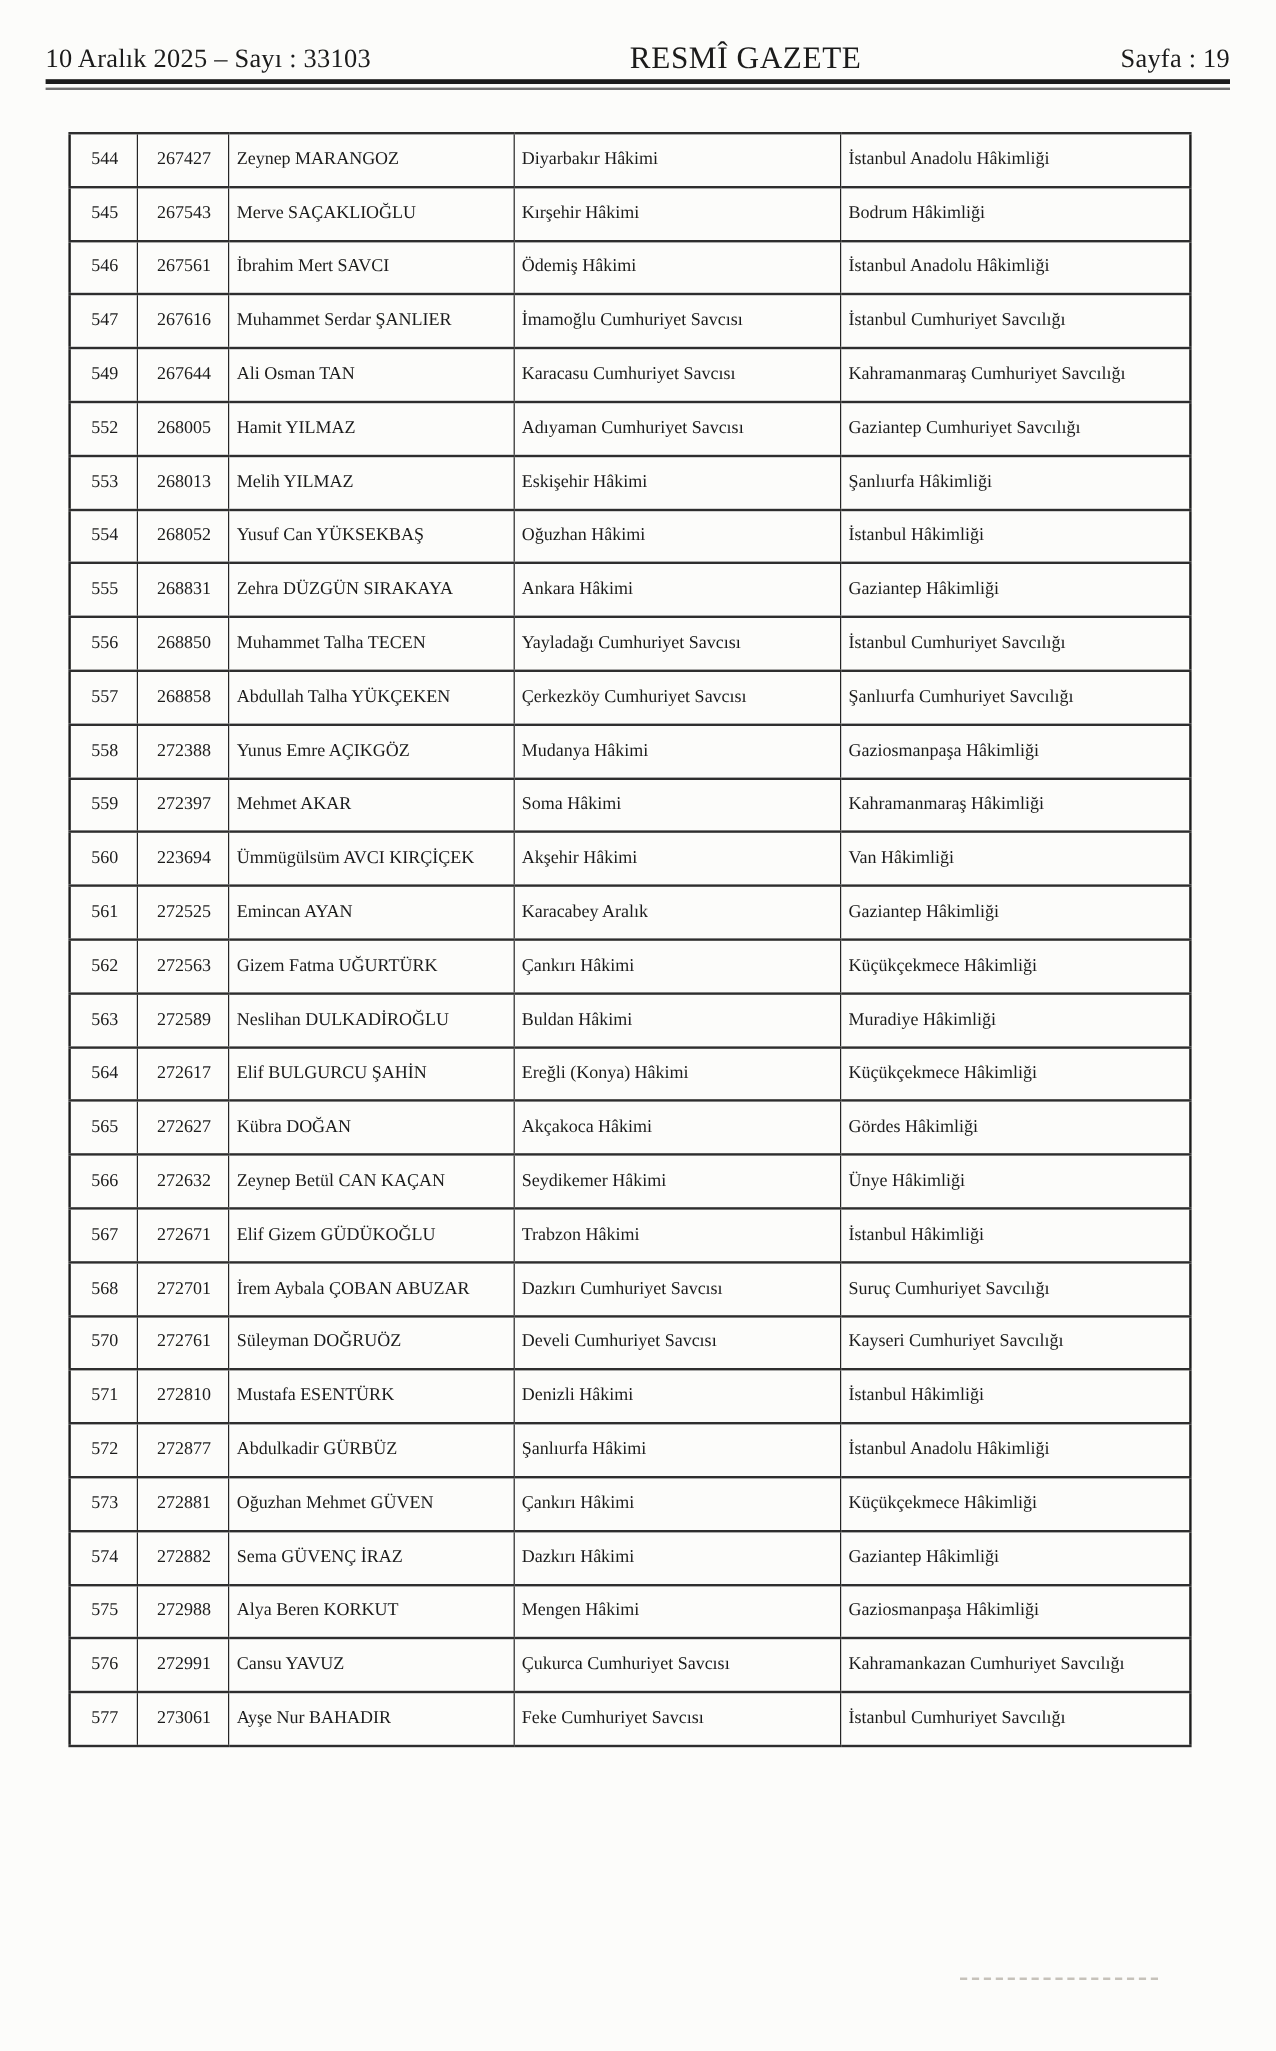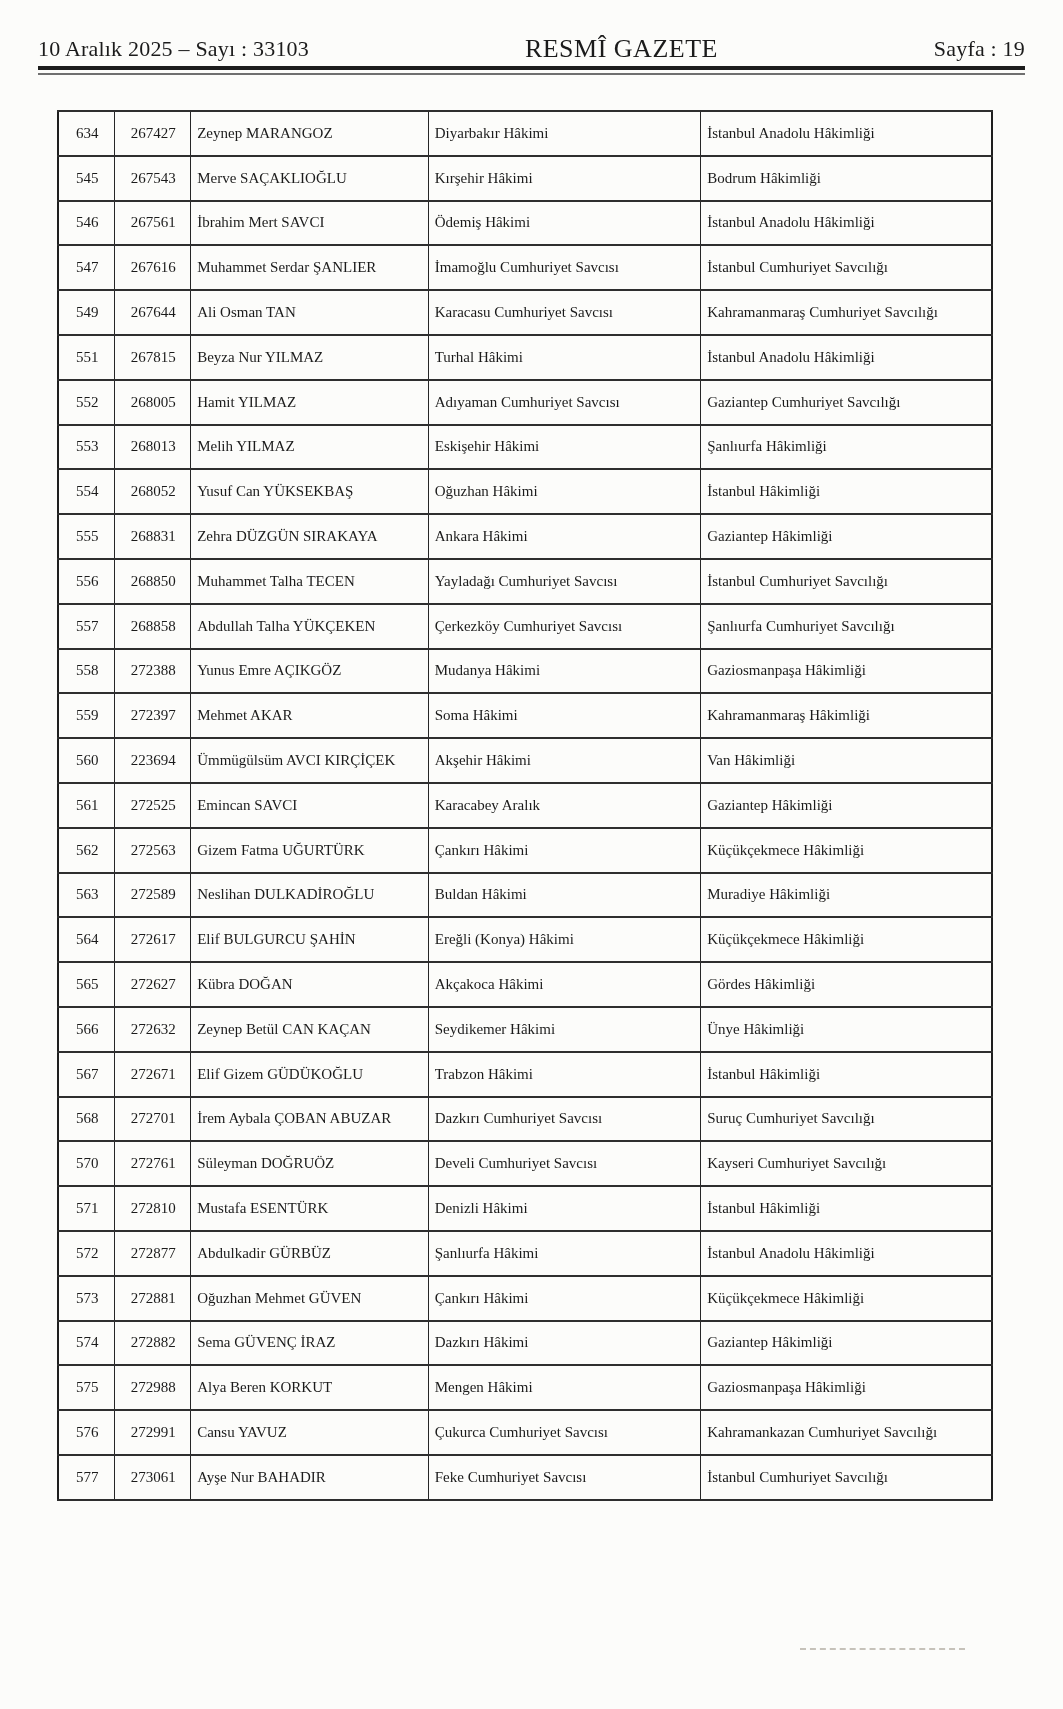--- a/index.html
+++ b/index.html
@@ -79,21 +79,21 @@
   <table class="assignments">
     <colgroup>
       <col style="width:6.09%">
       <col style="width:8.12%">
       <col style="width:25.43%">
       <col style="width:29.17%">
       <col style="width:31.19%">
     </colgroup>
     <tbody>
   <tr>
-    <td class="c-seq">634</td>
+    <td class="c-seq">544</td>
     <td class="c-reg">267427</td>
     <td class="c-name">Zeynep MARANGOZ</td>
     <td class="c-from">Diyarbakır Hâkimi</td>
     <td class="c-to">İstanbul Anadolu Hâkimliği</td>
   </tr>
 
   <tr>
     <td class="c-seq">545</td>
     <td class="c-reg">267543</td>
     <td class="c-name">Merve SAÇAKLIOĞLU</td>
@@ -120,27 +120,20 @@
 
   <tr>
     <td class="c-seq">549</td>
     <td class="c-reg">267644</td>
     <td class="c-name">Ali Osman TAN</td>
     <td class="c-from">Karacasu Cumhuriyet Savcısı</td>
     <td class="c-to">Kahramanmaraş Cumhuriyet Savcılığı</td>
   </tr>
 
 
-  <tr>
-    <td class="c-seq">551</td>
-    <td class="c-reg">267815</td>
-    <td class="c-name">Beyza Nur YILMAZ</td>
-    <td class="c-from">Turhal Hâkimi</td>
-    <td class="c-to">İstanbul Anadolu Hâkimliği</td>
-  </tr>
 
   <tr>
     <td class="c-seq">552</td>
     <td class="c-reg">268005</td>
     <td class="c-name">Hamit YILMAZ</td>
     <td class="c-from">Adıyaman Cumhuriyet Savcısı</td>
     <td class="c-to">Gaziantep Cumhuriyet Savcılığı</td>
   </tr>
 
   <tr>
@@ -203,21 +196,21 @@
     <td class="c-seq">560</td>
     <td class="c-reg">223694</td>
     <td class="c-name">Ümmügülsüm AVCI KIRÇİÇEK</td>
     <td class="c-from">Akşehir Hâkimi</td>
     <td class="c-to">Van Hâkimliği</td>
   </tr>
 
   <tr>
     <td class="c-seq">561</td>
     <td class="c-reg">272525</td>
-    <td class="c-name">Emincan SAVCI</td>
+    <td class="c-name">Emincan AYAN</td>
     <td class="c-from">Karacabey Aralık</td>
     <td class="c-to">Gaziantep Hâkimliği</td>
   </tr>
 
   <tr>
     <td class="c-seq">562</td>
     <td class="c-reg">272563</td>
     <td class="c-name">Gizem Fatma UĞURTÜRK</td>
     <td class="c-from">Çankırı Hâkimi</td>
     <td class="c-to">Küçükçekmece Hâkimliği</td>

